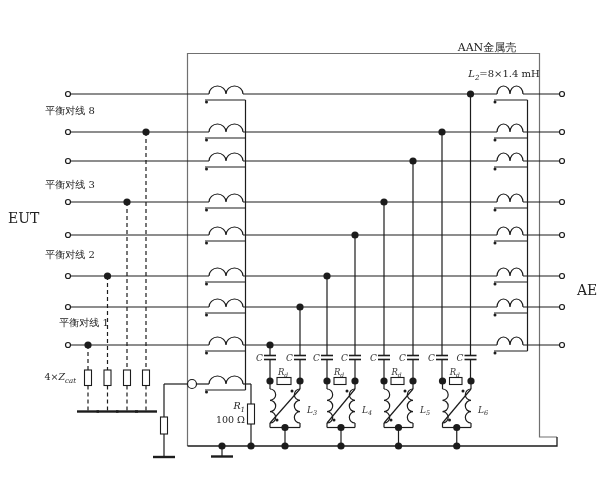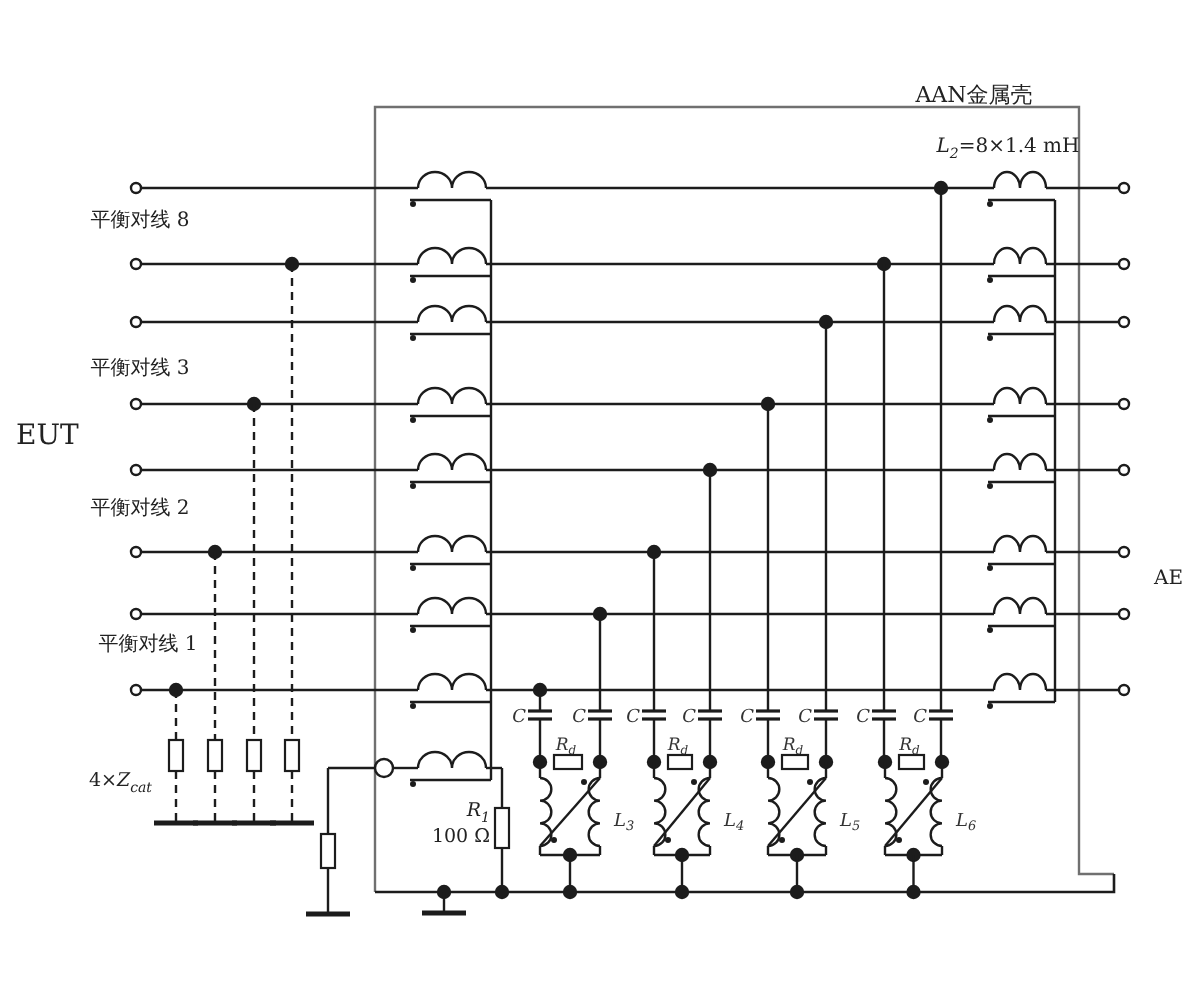--- a/index.html
+++ b/index.html
@@ -276,26 +276,26 @@
 
 
 
   <div class="lbl ctr" style="left:454px;top:68px;width:100px;">
     <i><span>L</span><sub>2</sub></i><span class="ser">=8×1.4 mH</span>
   </div>
 
   <div class="lbl ctr ser" style="left:20px;top:105px;width:100px;">平衡对线 8</div>
   <div class="lbl ctr ser" style="left:20px;top:179px;width:100px;">平衡对线 3</div>
   <div class="lbl ctr ser" style="left:20px;top:249px;width:100px;">平衡对线 2</div>
-  <div class="lbl ctr ser" style="left:24px;top:317px;width:100px;text-align:center;">平衡对线 1</div>
+  <div class="lbl ctr ser" style="left:34px;top:317px;width:100px;text-align:center;">平衡对线 1</div>
 
   <div class="lbl ser" style="left:8px;top:212px;font-size:14px;">EUT</div>
-  <div class="lbl ser" style="left:577px;top:284px;font-size:10px;">AE</div>
-
-  <div class="lbl rgt" style="left:10px;top:371px;width:66px;font-size:9.5px;margin-top:14px;">
+  <div class="lbl ser" style="left:577px;top:284px;font-size:14px;">AE</div>
+
+  <div class="lbl rgt" style="left:10px;top:371px;width:66px;font-size:9.5px;">
     <span class="ser">4×</span><i><span>Z</span><sub>cat</sub></i>
   </div>
 
   <div class="lbl rgt" style="left:195px;top:401px;width:50px;font-size:9.5px;line-height:10.5px;text-align:right;">
     <div><i><span>R</span><sub>1</sub></i></div>
     <div class="ser">100 Ω</div>
   </div>
 
 
 </div>

